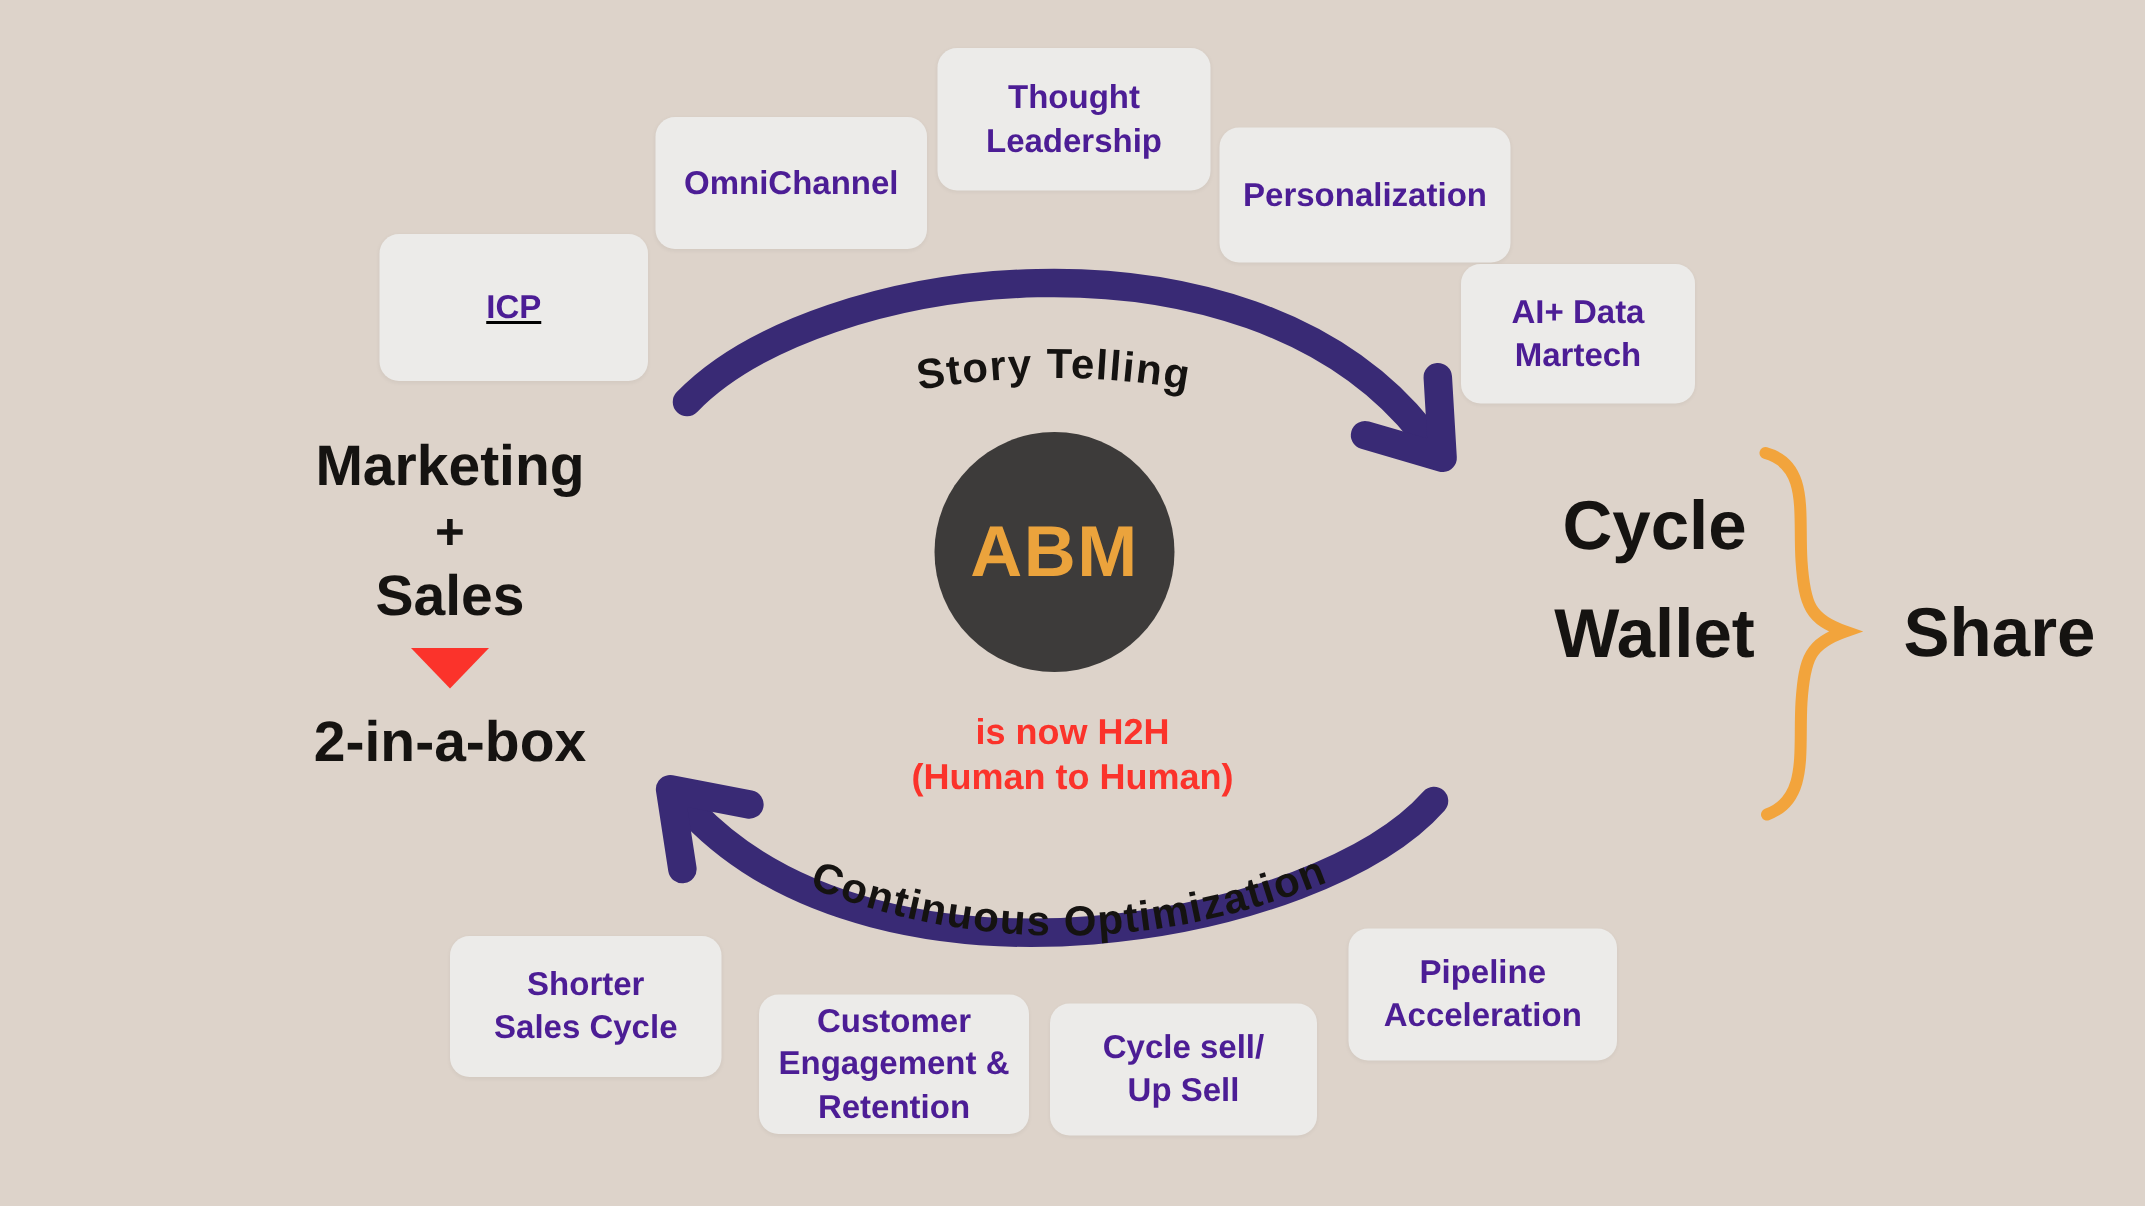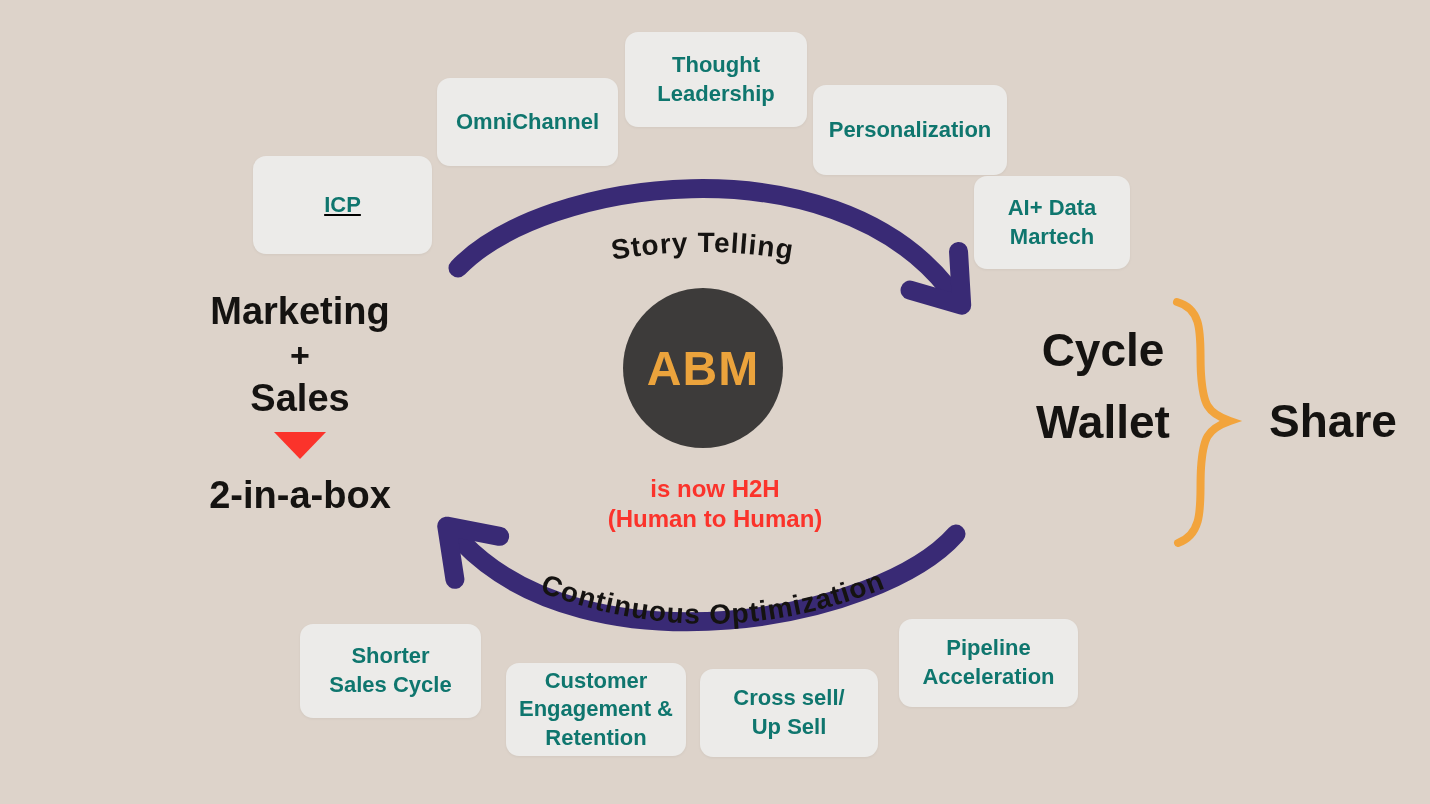--- a/index.html
+++ b/index.html
@@ -12,21 +12,21 @@
   }
   .overlay { position:absolute; left:0; top:0; width:1430px; height:804px; }
   .card {
     position:absolute;
     background:#ecebe9;
     border-radius:13px;
     display:flex; align-items:center; justify-content:center;
     box-shadow:0 1px 3px rgba(0,0,0,0.05);
   }
   .card-label {
-    font-size:22px; font-weight:bold; color:#0f766e;
+    font-size:22px; font-weight:bold; color:#4c1d95;
     text-align:center; line-height:1.3; white-space:pre-line;
   }
   .arc-text {
     font-size:28px; font-weight:bold; fill:#151311;
     letter-spacing:1px;
   }
   .circle {
     position:absolute; left:623px; top:288px;
     width:160px; height:160px; border-radius:50%;
     background:#3d3b3a;
@@ -113,21 +113,21 @@
   <div class="card" style="left:300px; top:624px; width:181px; height:94px;">
     <span class="card-label">Shorter
 Sales Cycle</span>
   </div>
   <div class="card" style="left:506px; top:663px; width:180px; height:93px;">
     <span class="card-label">Customer
 Engagement &amp;
 Retention</span>
   </div>
   <div class="card" style="left:700px; top:669px; width:178px; height:88px;">
-    <span class="card-label">Cross sell/
+    <span class="card-label">Cycle sell/
 Up Sell</span>
   </div>
   <div class="card" style="left:899px; top:619px; width:179px; height:88px;">
     <span class="card-label">Pipeline
 Acceleration</span>
   </div>
 
   <div class="circle">
     <span class="circle-label">ABM</span>
   </div>

